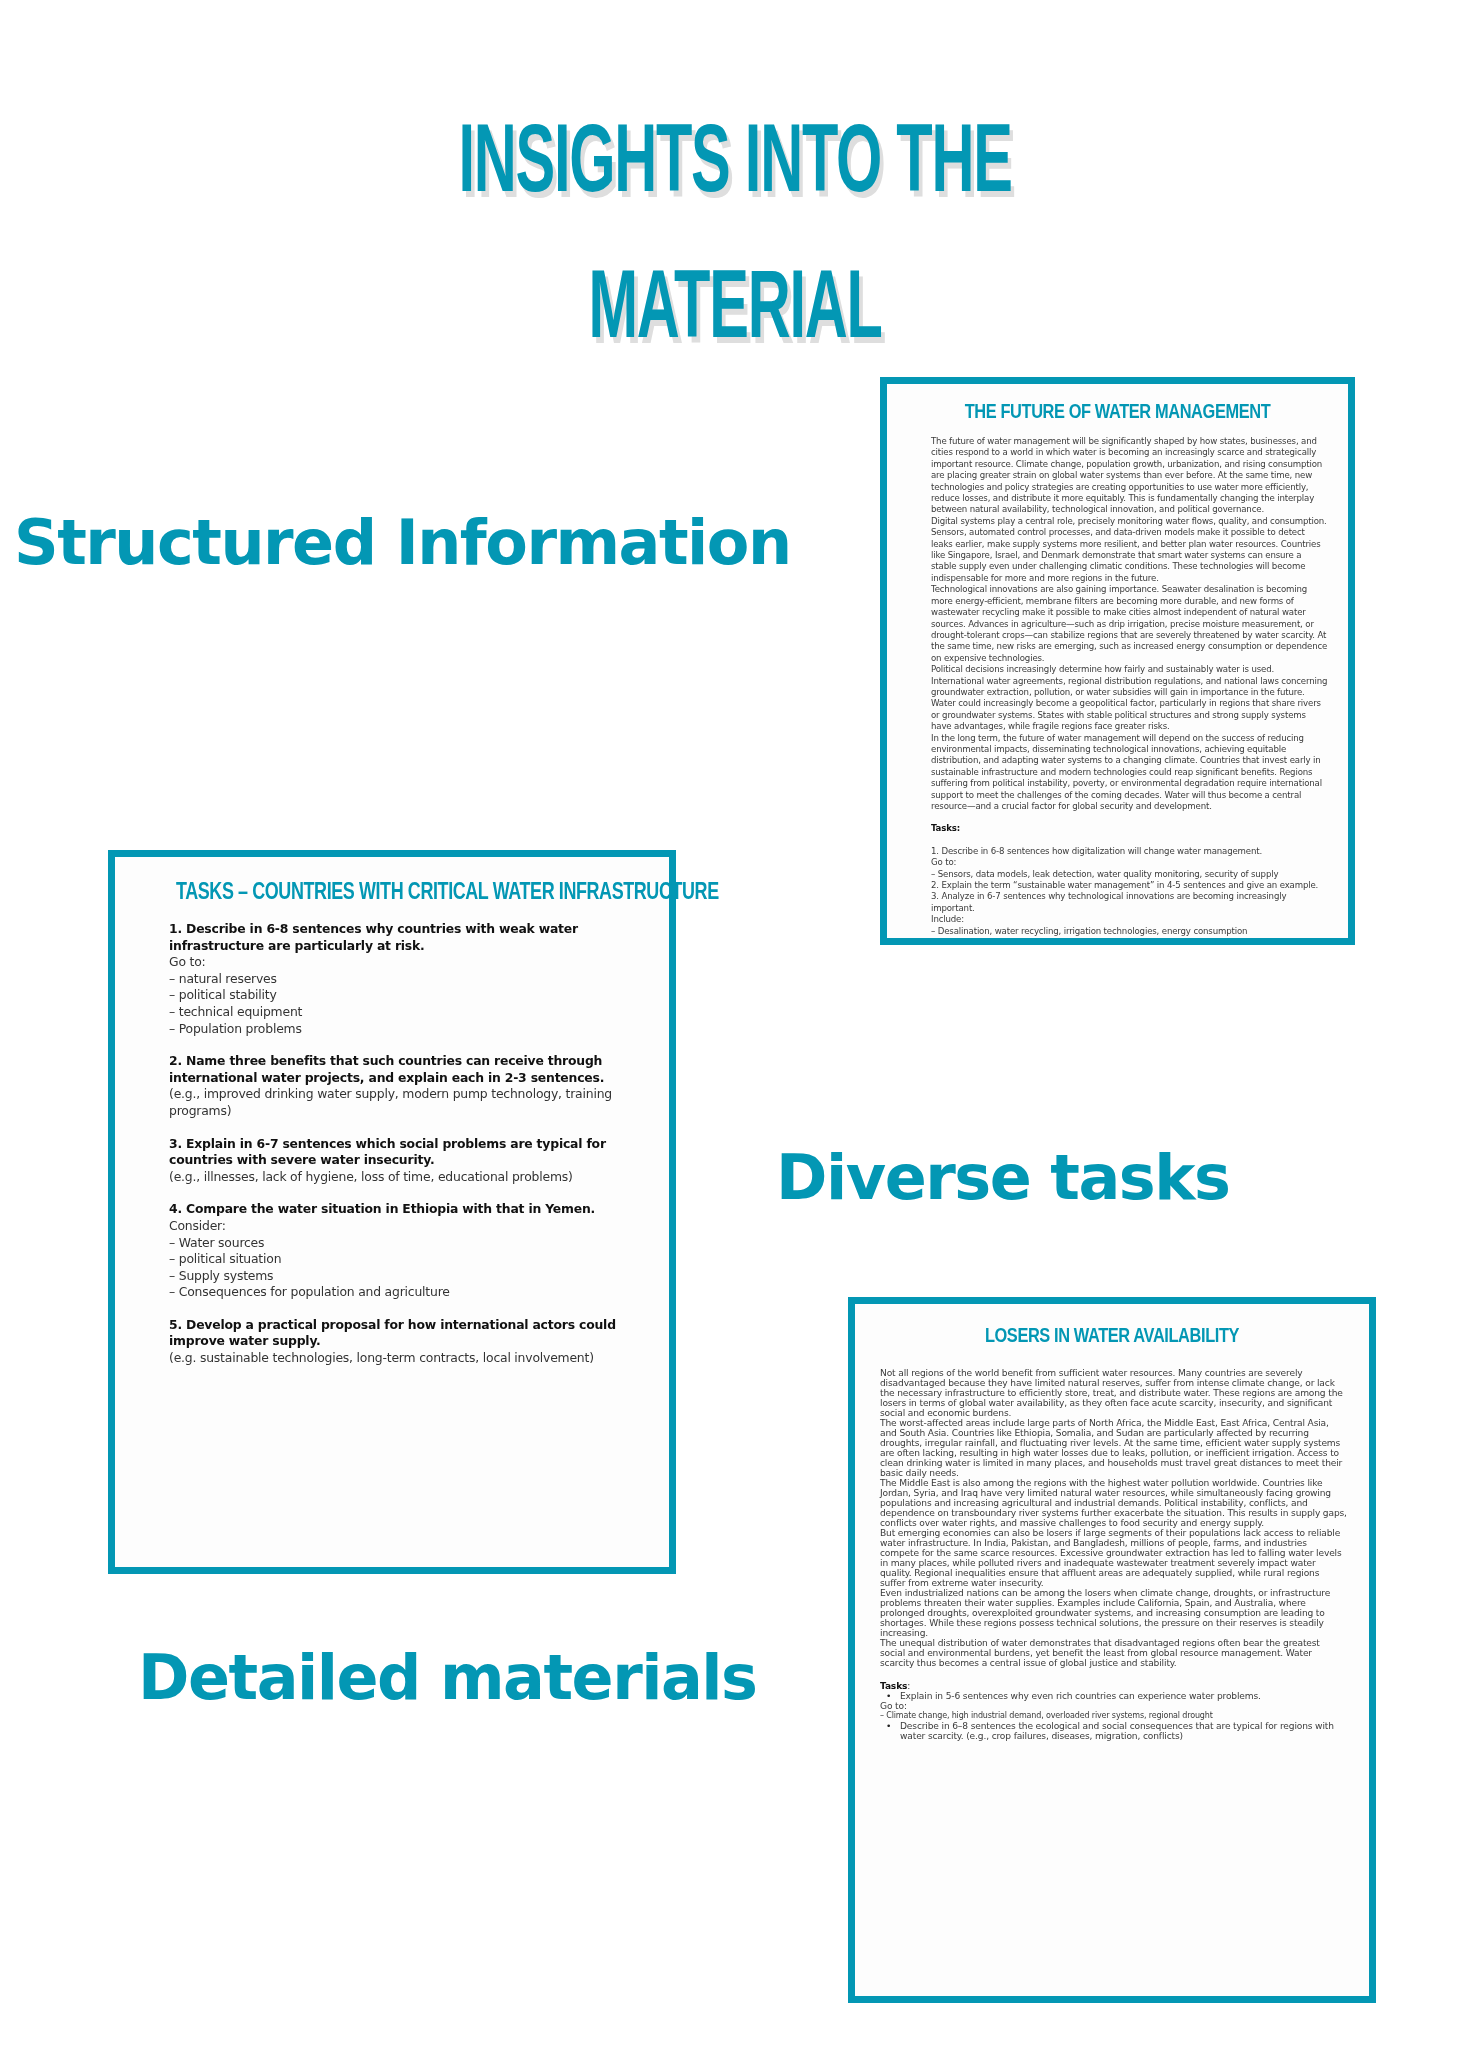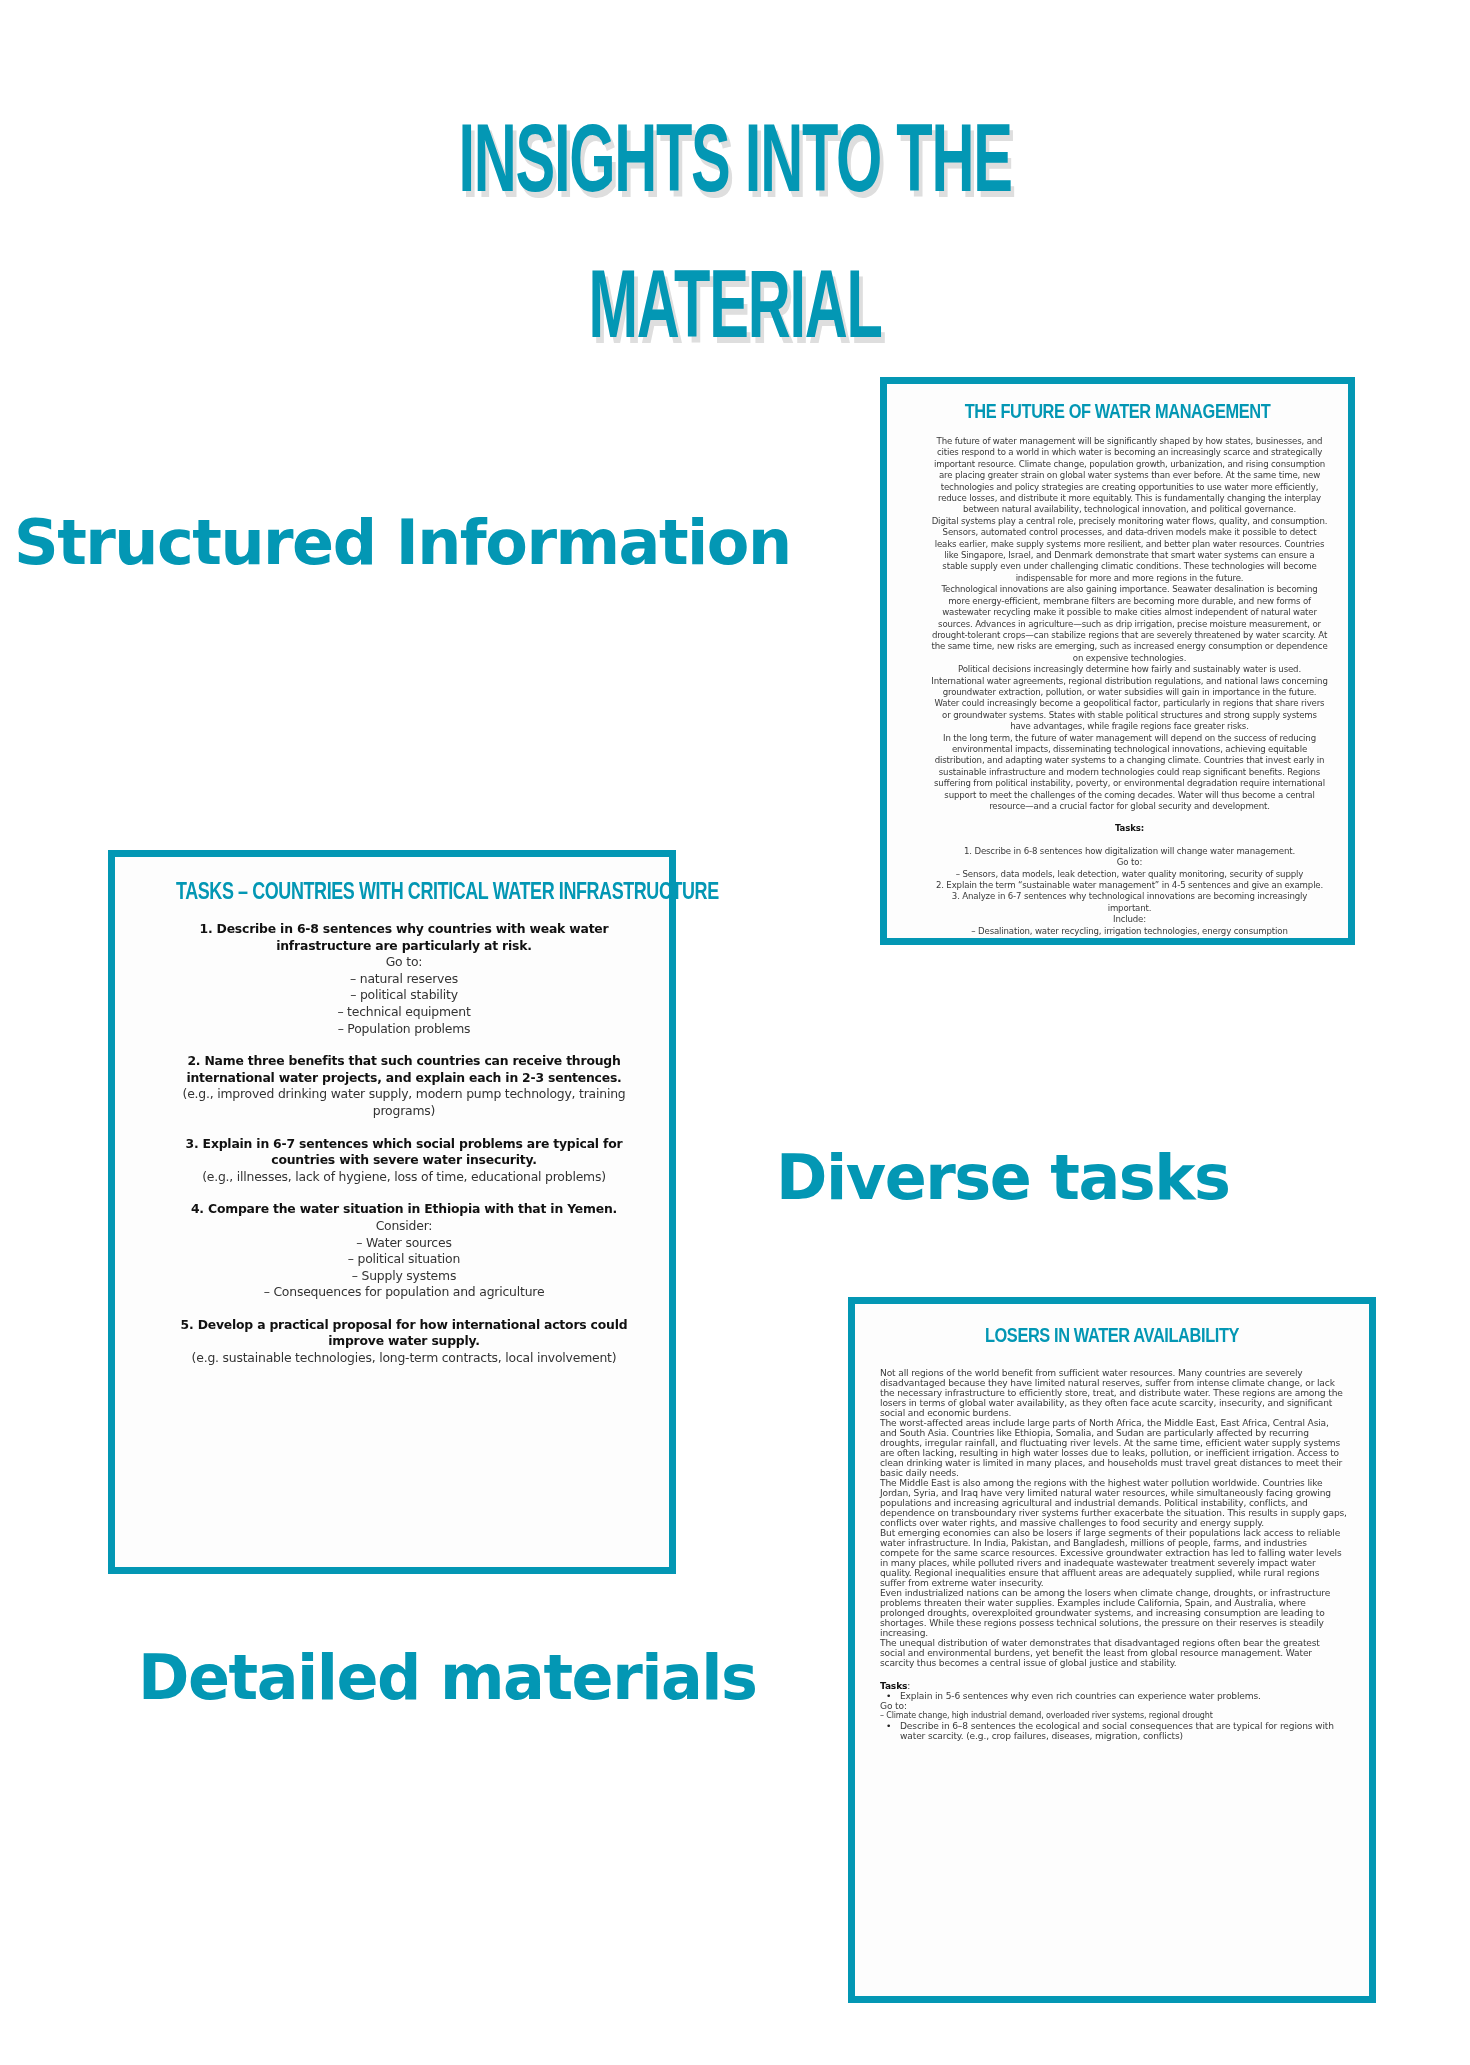--- a/index.html
+++ b/index.html
@@ -45,41 +45,41 @@
 
 <div class="main-title title-line-1">INSIGHTS INTO THE</div>
 <div class="main-title title-line-2">MATERIAL</div>
 
 <div class="section-heading" style="left:14px; top:508px;">Structured Information</div>
 <div class="section-heading" style="left:776px; top:1143px;">Diverse tasks</div>
 <div class="section-heading" style="left:138px; top:1643px;">Detailed materials</div>
 
 <div class="card" style="left:880px; top:377px; width:475px; height:568px;">
   <div class="card-title" style="font-size:21px; margin-top:16px; line-height:22px;">THE FUTURE OF WATER MANAGEMENT</div>
-  <div class="card-body" style="margin:14px 20px 0 44px;text-align:center;">
+  <div class="card-body" style="margin:14px 20px 0 44px;">
     <p>The future of water management will be significantly shaped by how states, businesses, and cities respond to a world in which water is becoming an increasingly scarce and strategically important resource. Climate change, population growth, urbanization, and rising consumption are placing greater strain on global water systems than ever before. At the same time, new technologies and policy strategies are creating opportunities to use water more efficiently, reduce losses, and distribute it more equitably. This is fundamentally changing the interplay between natural availability, technological innovation, and political governance.</p>
     <p>Digital systems play a central role, precisely monitoring water flows, quality, and consumption. Sensors, automated control processes, and data-driven models make it possible to detect leaks earlier, make supply systems more resilient, and better plan water resources. Countries like Singapore, Israel, and Denmark demonstrate that smart water systems can ensure a stable supply even under challenging climatic conditions. These technologies will become indispensable for more and more regions in the future.</p>
     <p>Technological innovations are also gaining importance. Seawater desalination is becoming more energy-efficient, membrane filters are becoming more durable, and new forms of wastewater recycling make it possible to make cities almost independent of natural water sources. Advances in agriculture—such as drip irrigation, precise moisture measurement, or drought-tolerant crops—can stabilize regions that are severely threatened by water scarcity. At the same time, new risks are emerging, such as increased energy consumption or dependence on expensive technologies.</p>
     <p>Political decisions increasingly determine how fairly and sustainably water is used. International water agreements, regional distribution regulations, and national laws concerning groundwater extraction, pollution, or water subsidies will gain in importance in the future. Water could increasingly become a geopolitical factor, particularly in regions that share rivers or groundwater systems. States with stable political structures and strong supply systems have advantages, while fragile regions face greater risks.</p>
     <p>In the long term, the future of water management will depend on the success of reducing environmental impacts, disseminating technological innovations, achieving equitable distribution, and adapting water systems to a changing climate. Countries that invest early in sustainable infrastructure and modern technologies could reap significant benefits. Regions suffering from political instability, poverty, or environmental degradation require international support to meet the challenges of the coming decades. Water will thus become a central resource—and a crucial factor for global security and development.</p>
     <p class="tasks-label">Tasks:</p>
     <div class="gap"></div>
     <p class="task-item">1. Describe in 6-8 sentences how digitalization will change water management.</p>
     <p class="task-item">Go to:</p>
     <p class="task-item">– Sensors, data models, leak detection, water quality monitoring, security of supply</p>
     <p class="task-item">2. Explain the term “sustainable water management” in 4-5 sentences and give an example.</p>
     <p class="task-item">3. Analyze in 6-7 sentences why technological innovations are becoming increasingly important.</p>
     <p class="task-item">Include:</p>
     <p class="task-item">– Desalination, water recycling, irrigation technologies, energy consumption</p>
   </div>
 </div>
 
 <div class="card" style="left:108px; top:850px; width:568px; height:724px;">
   <div class="card-title" style="font-size:23px; margin-top:22px; line-height:24px;">TASKS – COUNTRIES WITH CRITICAL WATER INFRASTRUCTURE</div>
-  <div class="card-body left-body" style="margin:18px 30px 0 54px;text-align:center;">
+  <div class="card-body left-body" style="margin:18px 30px 0 54px;">
     <div class="block">
       <p class="q">1. Describe in 6-8 sentences why countries with weak water infrastructure are particularly at risk.</p>
       <p>Go to:</p>
       <p>– natural reserves</p>
       <p>– political stability</p>
       <p>– technical equipment</p>
       <p>– Population problems</p>
     </div>
     <div class="block">
       <p class="q">2. Name three benefits that such countries can receive through international water projects, and explain each in 2-3 sentences.</p>

